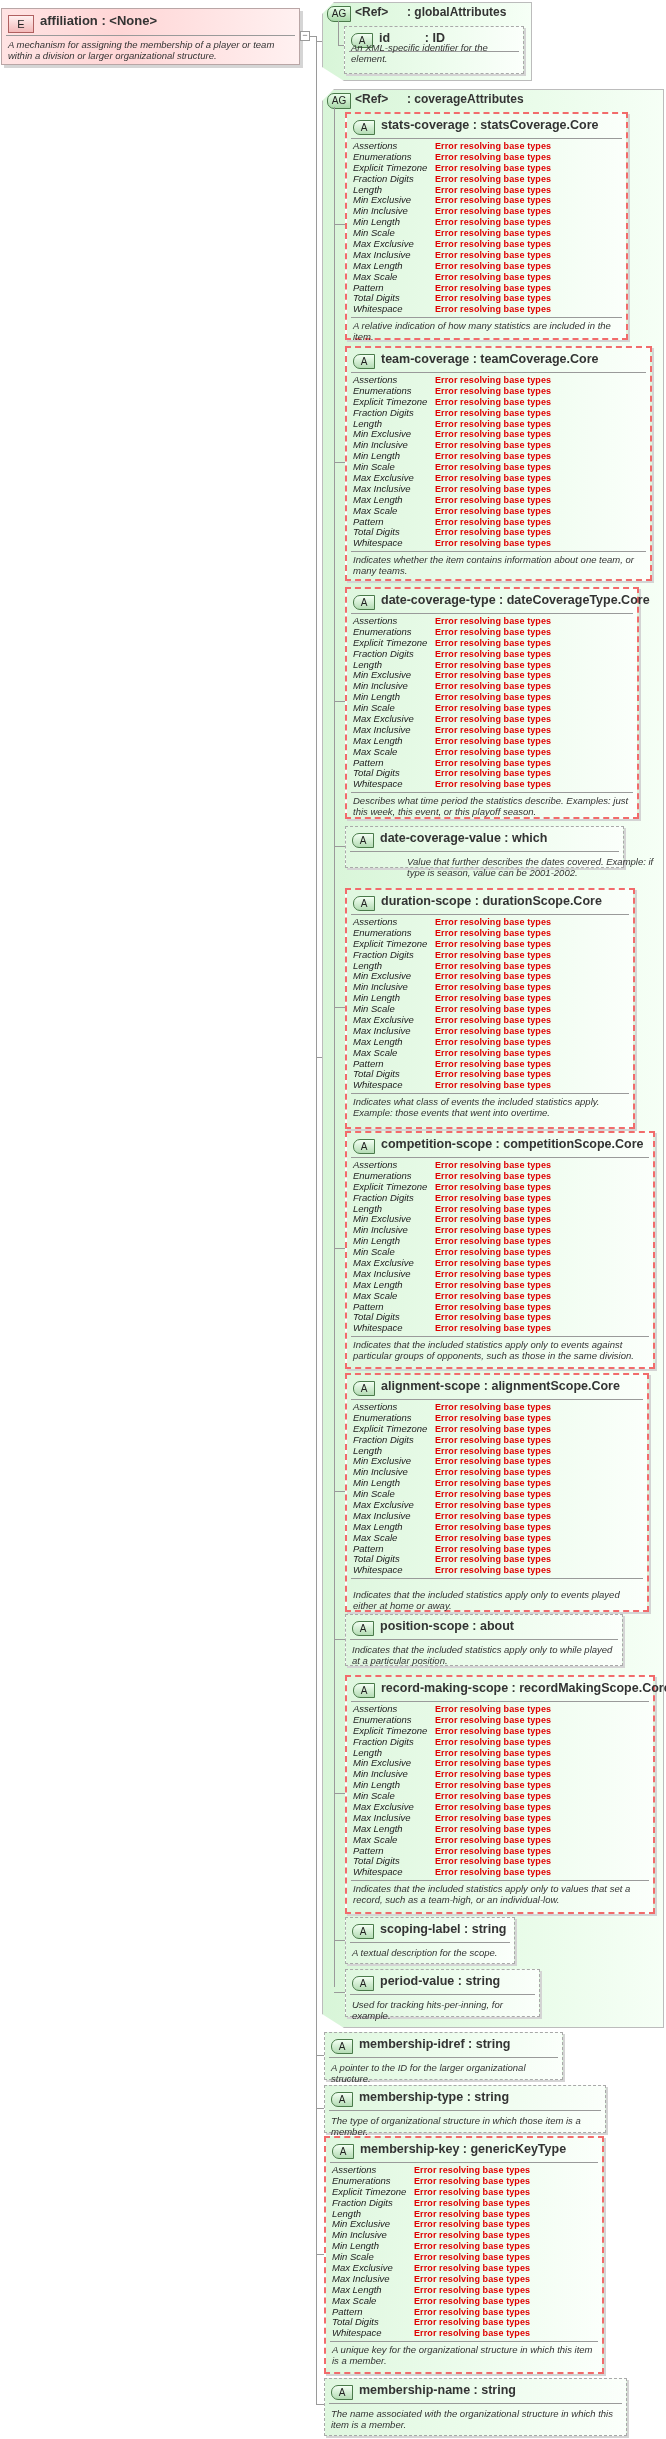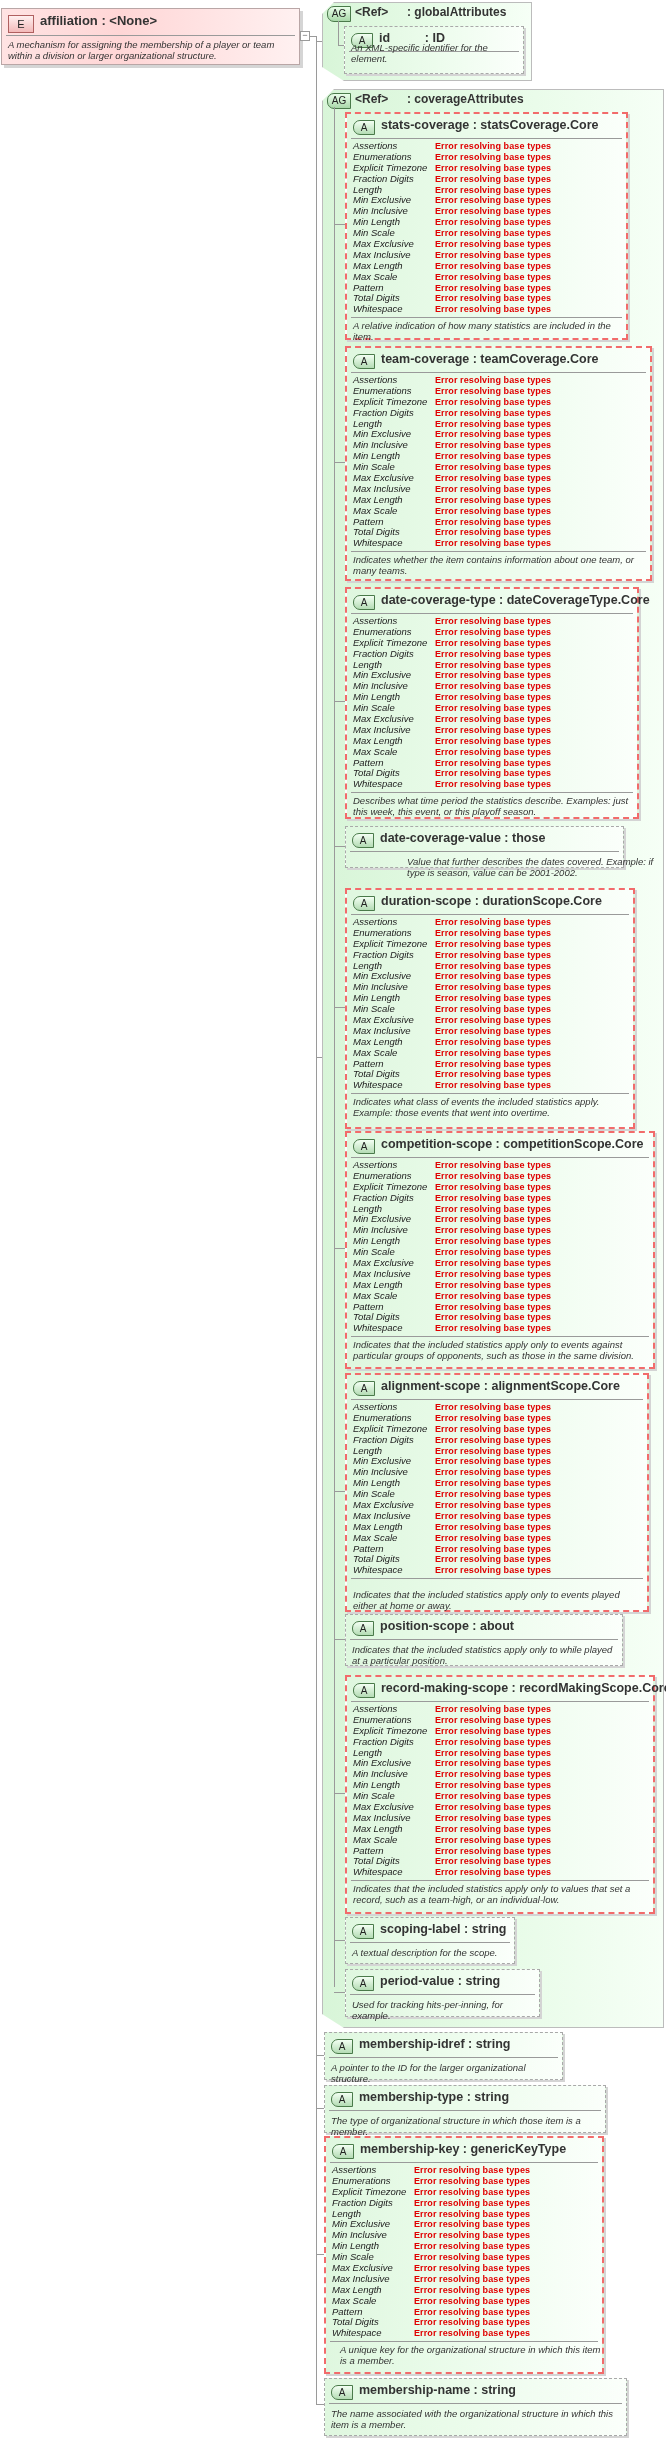--- a/index.html
+++ b/index.html
@@ -295,21 +295,21 @@
         <span class="fname">Whitespace</span>
         <span class="fval">Error resolving base types</span>
         </div>
       </div>
       <div class="sep" style="left:4px;right:4px;top:203px;"></div>
       <div class="desc" style="left:6px;top:206px;width:276px;">Describes what time period the statistics describe. Examples: just this week, this event, or this playoff season.</div>
     </div>
     <div class="line" style="left: 334px; top: 701px; width: 11px; height: 1px;"></div>
     <div class="abox grey" style="left: 345px; top: 826px; width: 277px; height: 40px;">
       <div class="abadge">A</div>
-    <div class="atitle">date-coverage-value : those</div>
+    <div class="atitle">date-coverage-value : which</div>
     <div class="sep" style="left:4px;right:4px;top:24px;"></div>
       <div class="desc" style="left:24px;top:29px;width:263px;margin-left:37px;">Value that further describes the dates covered. Example: if type is season, value can be 2001-2002.</div>
     </div>
     <div class="line" style="left: 334px; top: 846px; width: 11px; height: 1px;"></div>
     <div class="abox red" style="left: 345px; top: 888px; width: 286px; height: 237px;">
       <div class="abadge">A</div>
     <div class="atitle">duration-scope : durationScope.Core</div>
     <div class="sep" style="left:4px;right:4px;top:24px;"></div>
       <div class="facets" style="top:27px;">
         <div class="facet-row">
@@ -702,21 +702,21 @@
         <div class="facet-row">
         <span class="fname">Total Digits</span>
         <span class="fval">Error resolving base types</span>
         </div>
         <div class="facet-row">
         <span class="fname">Whitespace</span>
         <span class="fval">Error resolving base types</span>
         </div>
       </div>
       <div class="sep" style="left:4px;right:4px;top:203px;"></div>
-      <div class="desc" style="left:14px;top:206px;width:262px;">A unique key for the organizational structure in which this item is a member.</div>
+      <div class="desc" style="left:6px;top:206px;width:262px;">A unique key for the organizational structure in which this item is a member.</div>
     </div>
     <div class="abox grey" style="left: 324px; top: 2378px; width: 301px; height: 56px;">
       <div class="abadge">A</div>
     <div class="atitle">membership-name : string</div>
     <div class="sep" style="left:4px;right:4px;top:24px;"></div>
       <div class="desc" style="left:6px;top:29px;width:287px;">The name associated with the organizational structure in which this item is a member.</div>
     </div>
   </div>
 
 </body></html>

